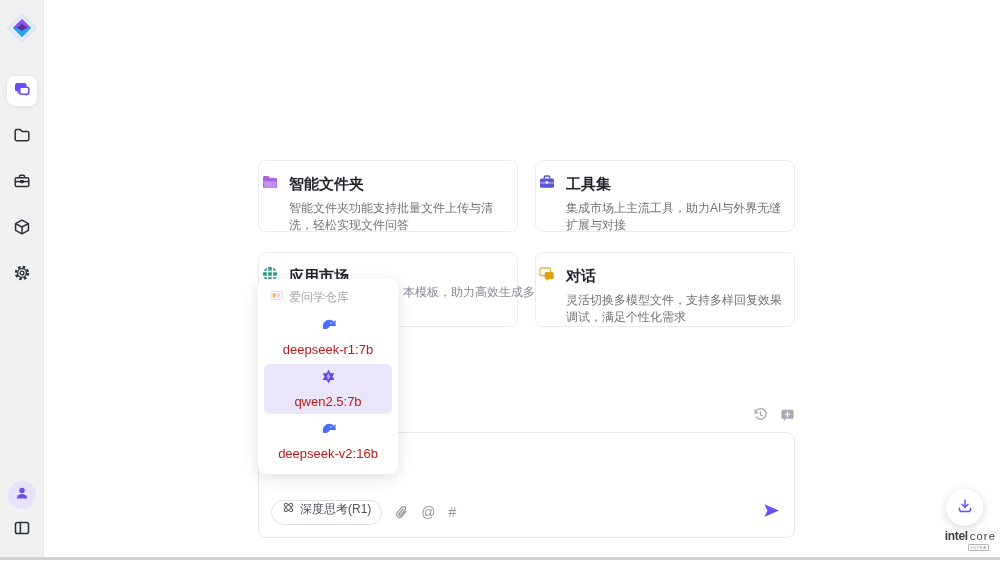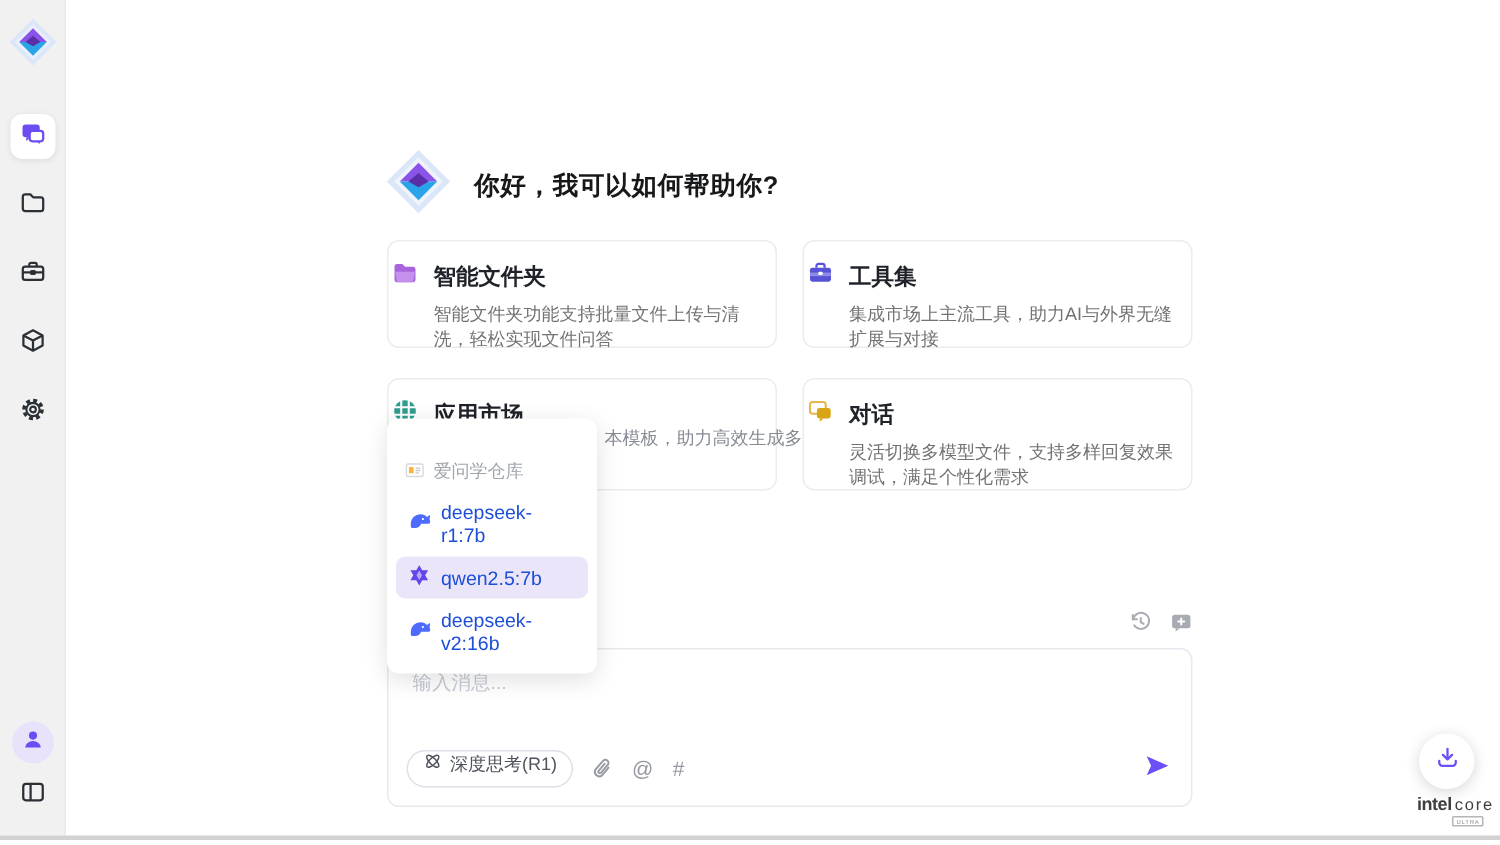--- a/index.html
+++ b/index.html
@@ -22,22 +22,22 @@
   
   .cards { position:absolute; left:258px; top:160px; width:537px; display:grid; grid-template-columns:260px 260px; grid-template-rows:72px 75px; column-gap:17px; row-gap:20px; }
   .card { position:relative; background:#fff; border:1px solid #ececee; border-radius:8px; padding:12px 2px; }
   .card-head { display:flex; align-items:center; gap:10px; }
   .card-title { font-size:15px; font-weight:700; color:#1f2329; }
   .card-desc { margin-left:28px; margin-top:5px; font-size:12px; color:#737373; line-height:17px; }
   .card-desc-frag { position:absolute; left:144px; top:31px; font-size:12px; color:#878c94; line-height:17px; white-space:nowrap; }
 
   
   .dropdown { position:absolute; left:258px; top:279px; width:140px; background:#fff; border-radius:8px; box-shadow:0 4px 16px rgba(0,0,0,.12); padding:5px 0 6px; z-index:6; }
-  .dd-header { display:flex; align-items:flex-end; gap:6px; padding:5px 12px 4px; font-size:12px; color:#a2a7ae;margin-top:17px; }
-  .dd-item { display:flex; align-items:center; gap:7px; margin:2px 6px; padding:5px 8px; font-size:13px; color:#1d4ed8; border-radius:6px; cursor:pointer; }
+  .dd-header { display:flex; align-items:flex-start; gap:6px; padding:5px 12px 4px; font-size:12px; color:#a2a7ae; }
+  .dd-item { display:flex; align-items:center; gap:7px; margin:2px 6px; padding:5px 8px; font-size:13px; color:#b91c1c; border-radius:6px; cursor:pointer;flex-direction:column; }
   .dd-item.selected { background:#ebe5f9; }
 
   
   .selector-row { position:absolute; left:258px; top:400px; width:537px; height:28px; display:flex; align-items:center; justify-content:space-between; }
   .model-btn { display:inline-flex; align-items:center; gap:7px; height:28px; padding:0 10px; background:#f0f1f3; border:none; border-radius:6px; font-size:13px; color:#303133; font-family:inherit; cursor:pointer; }
   .row-icons { display:flex; align-items:center; gap:12px; }
 
   
   .composer { position:absolute; left:258px; top:432px; width:537px; height:106px; background:#fff; border:1px solid #e7e9ee; border-radius:8px; }
   .placeholder { position:absolute; left:16px; top:13px; font-size:13px; color:#c6cad2; }
@@ -133,32 +133,20 @@
         <span>
           <svg width="18" height="18" viewBox="0 0 18 18" fill="none" stroke="#2b2f36" stroke-width="1.5" stroke-linejoin="round">
             <rect x="2.5" y="3.5" width="13" height="11" rx="1.8"></rect>
             <path d="M7.4 3.5v11"></path>
           </svg>
         </span>
       </div>
     </div>
   </aside>
 
-  <div class="greeting">
-    <span>
-      <svg width="46" height="46" viewBox="0 0 48 48">
-        <polygon points="24,2 46,24 24,46 2,24" fill="#dbe6f8"></polygon>
-        <polygon points="24,7 41,24 24,41 7,24" fill="#eef3fc"></polygon>
-        <polygon points="24,11 37,24 11,24" fill="#8a54e8"></polygon>
-        <polygon points="11,24 37,24 24,37" fill="#2aa3e8"></polygon>
-        <polygon points="24,18 31,24 24,28 17,24" fill="#5a2ea6"></polygon>
-      </svg>
-    </span>
-    <h1>你好，我可以如何帮助你?</h1>
-  </div>
 
   <div class="cards">
 
     <div class="card">
       <div class="card-head">
         <span>
           <svg width="18" height="18" viewBox="0 0 18 18">
             <path d="M2 4.6c0-.9.7-1.6 1.6-1.6h3.6l1.9 1.9h5.3c.9 0 1.6.7 1.6 1.6v7c0 .9-.7 1.6-1.6 1.6H3.6c-.9 0-1.6-.7-1.6-1.6z" fill="#a864dd"></path>
             <path d="M2.4 8.2h13.2l-1.1 6c-.1.5-.6.9-1.1.9H4.6c-.5 0-1-.4-1.1-.9z" fill="#c490ec"></path>
           </svg>

